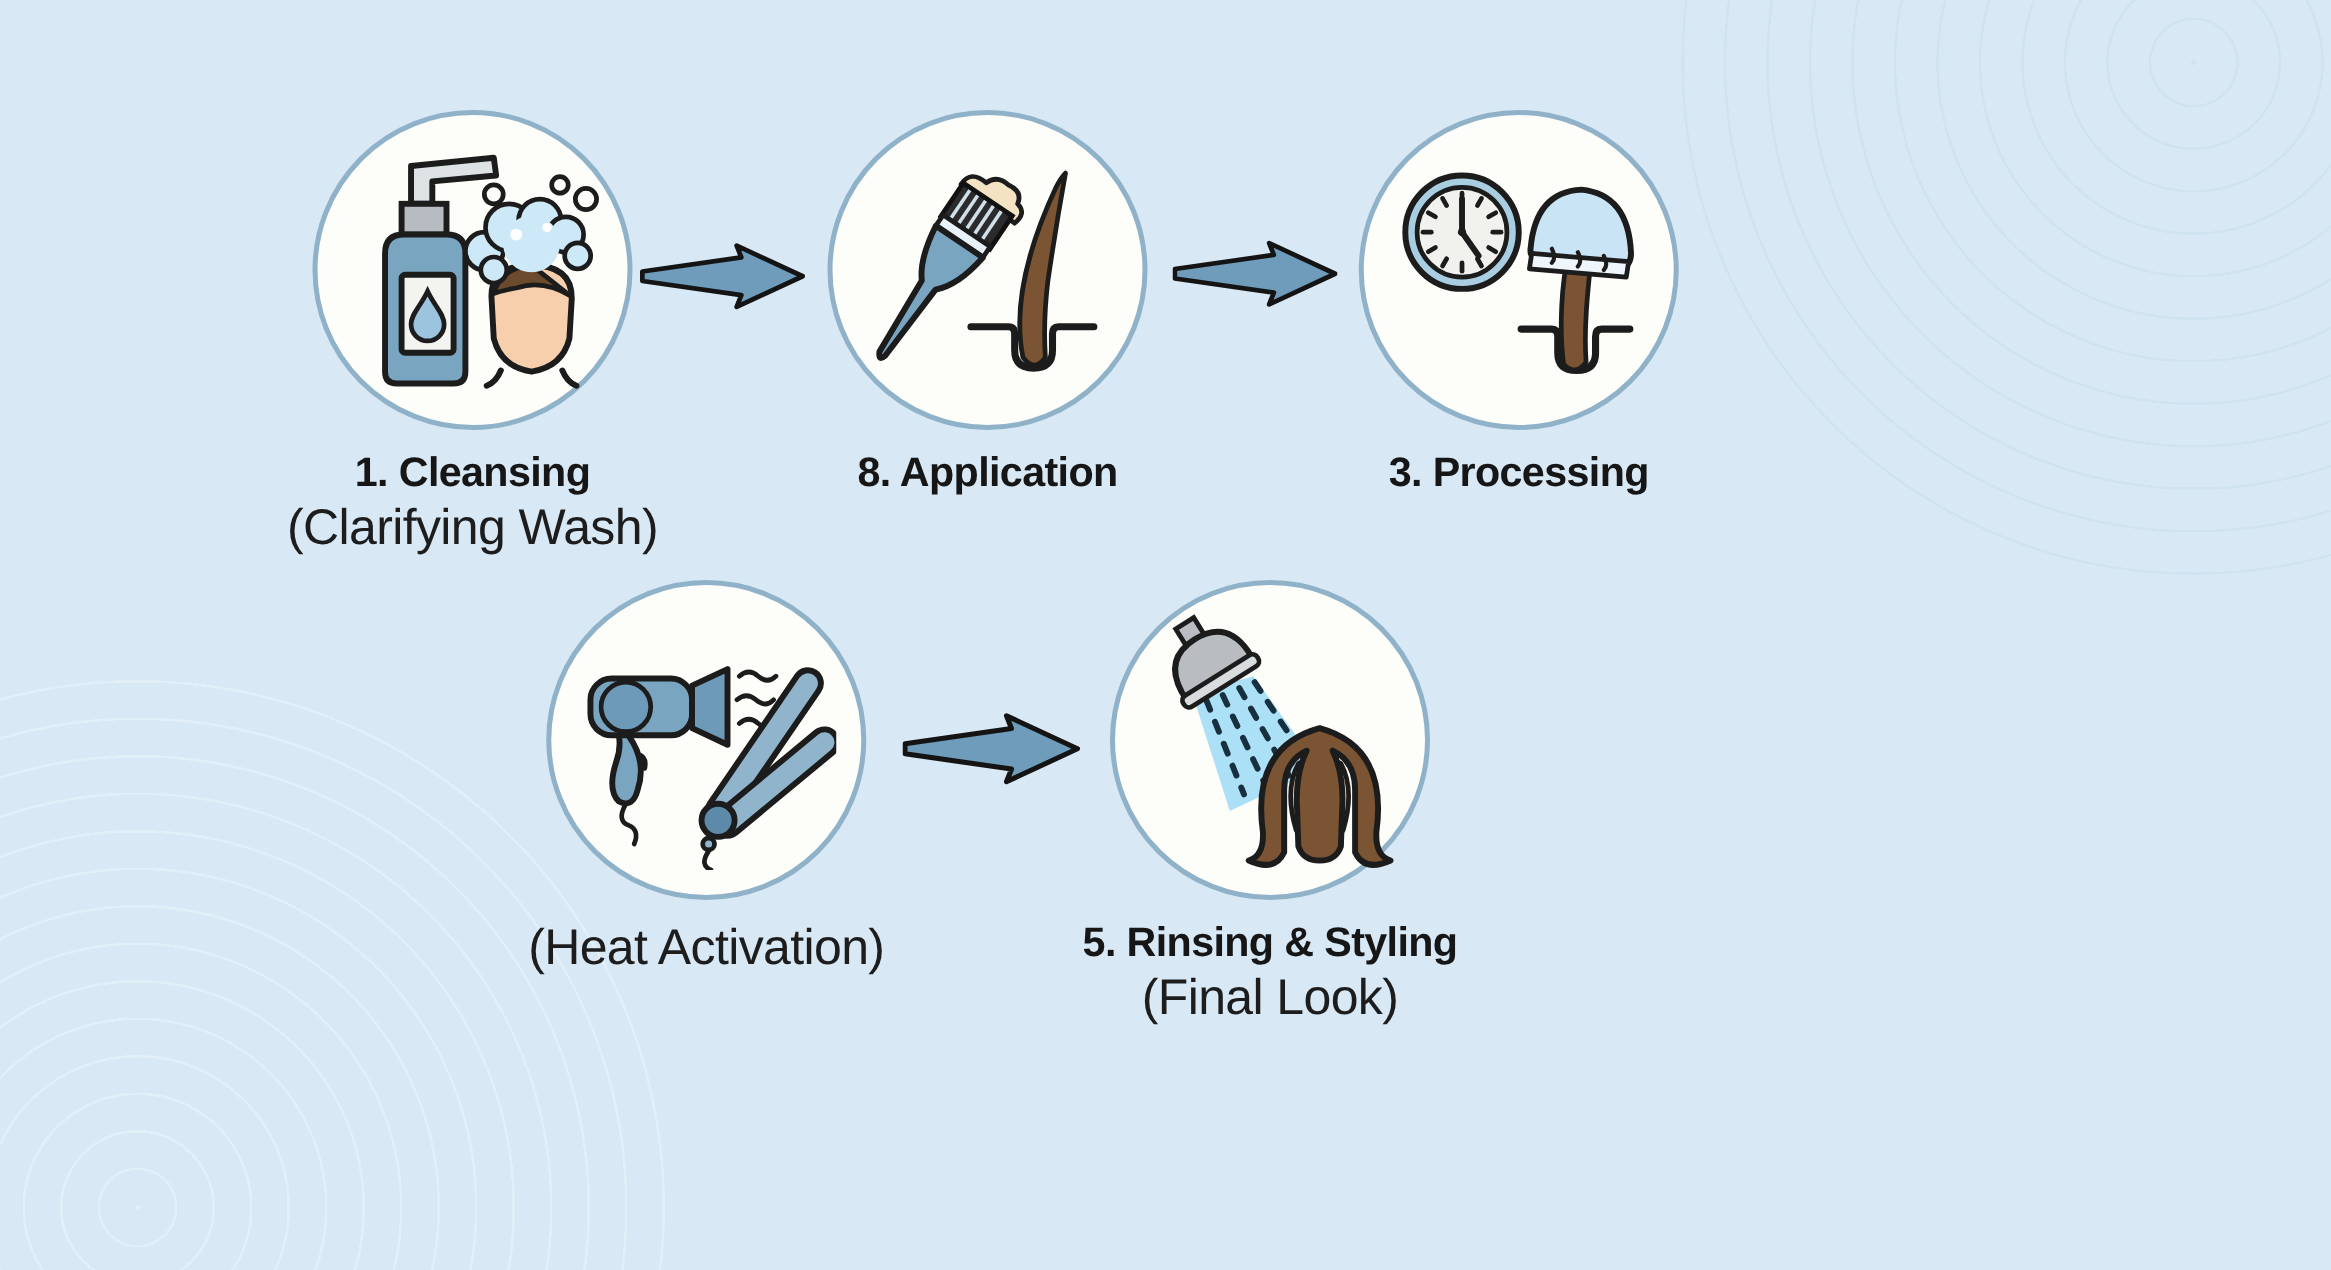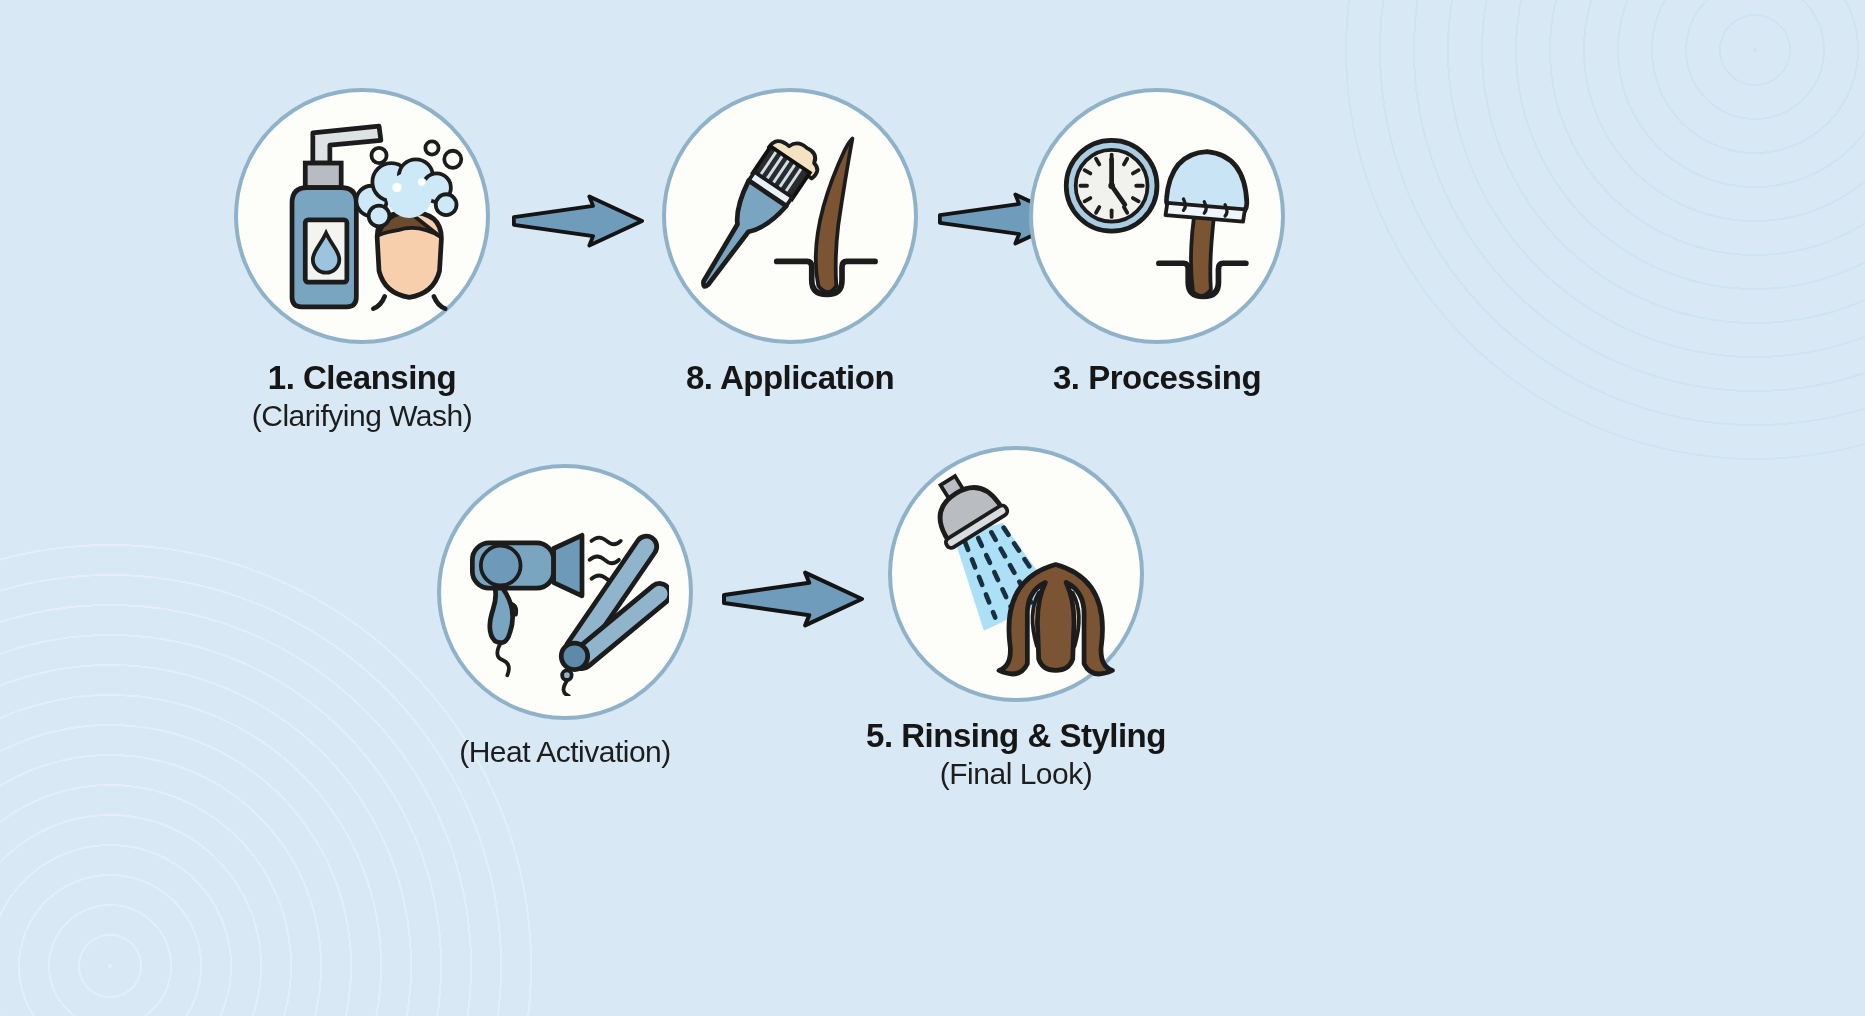--- a/index.html
+++ b/index.html
@@ -23,31 +23,31 @@
   .step{position:absolute;width:440px;text-align:center;}
   .circle{
     width:256px;height:256px;margin:0 auto;border-radius:50%;
     background:#fdfdfa;border:4px solid #8fb2c9;
     display:flex;align-items:center;justify-content:center;
     box-sizing:border-box;
   }
   .circle svg{display:block;}
   .label{margin-top:14px;color:#161616;letter-spacing:-0.5px;}
   .label .title{font-size:33px;font-weight:700;line-height:1.22;}
-  .label .subtitle{font-size:30px;font-weight:400;line-height:1.22;color:#1d1d1d;}
+  .label .subtitle{font-size:40px;font-weight:400;line-height:1.22;color:#1d1d1d;}
   .arrow{position:absolute;}
 </style>
 </head>
 <body>
 
 <div class="stage">
   <div class="contours bl"></div>
   <div class="contours tr"></div>
 
-  <div class="step" style="left:142px;top:88px">
+  <div class="step" style="left:158px;top:88px">
     <div class="circle">
       <svg width="208" height="208" viewBox="0 0 220 220">
 
         <g>
           <path d="M58,22 L128,15 L130,30 L76,35 L76,54 L58,54 Z" fill="#dde2e5" stroke="#1c1c1c" stroke-width="5" stroke-linejoin="round"></path>
           <rect x="50" y="54" width="38" height="26" fill="#b6bcc2" stroke="#1c1c1c" stroke-width="5"></rect>
           <path d="M36,96 Q36,80 52,80 H88 Q104,80 104,96 V196 Q104,206 94,206 H46 Q36,206 36,196 Z" fill="#7aa5c1" stroke="#1c1c1c" stroke-width="5"></path>
           <rect x="50" y="114" width="44" height="66" rx="3" fill="#f3f4f0" stroke="#1c1c1c" stroke-width="5"></rect>
           <path d="M72,128 C66,141 58,147 58,156 a14,14 0 0 0 28,0 C86,147 78,141 72,128 Z" fill="#9cc4de" stroke="#1c1c1c" stroke-width="4"></path>
         </g>
@@ -110,21 +110,21 @@
     </div>
     <div class="label">
       <div class="title">8. Application</div>
     </div>
   </div>
 
   <svg class="arrow" style="left:938px;top:192px" width="132" height="54" viewBox="0 0 140 56">
     <path d="M2,24 L86,12 L82,2 L138,28 L82,54 L86,44 L2,32 Z" fill="#6e9cba" stroke="#141414" stroke-width="4" stroke-linejoin="round"></path>
   </svg>
 
-  <div class="step" style="left:937px;top:88px">
+  <div class="step" style="left:995px;top:88px">
     <div class="circle">
       <svg width="208" height="208" viewBox="0 0 220 220">
 
         <g>
           <circle cx="62" cy="78" r="48" fill="#a9cde1" stroke="#1c1c1c" stroke-width="5"></circle>
           <circle cx="62" cy="78" r="38" fill="#f1f1ee" stroke="#1c1c1c" stroke-width="4"></circle>
           <g stroke="#1c1c1c" stroke-width="4" stroke-linecap="round">
             <line x1="62" y1="45" x2="62" y2="52" transform="rotate(0 62 78)"></line>
             <line x1="62" y1="45" x2="62" y2="52" transform="rotate(30 62 78)"></line>
             <line x1="62" y1="45" x2="62" y2="52" transform="rotate(60 62 78)"></line>
@@ -190,21 +190,21 @@
     </div>
     <div class="label">
       <div class="subtitle">(Heat Activation)</div>
     </div>
   </div>
 
   <svg class="arrow" style="left:722px;top:570px" width="142" height="58" viewBox="0 0 140 56">
     <path d="M2,24 L86,12 L82,2 L138,28 L82,54 L86,44 L2,32 Z" fill="#6e9cba" stroke="#141414" stroke-width="4" stroke-linejoin="round"></path>
   </svg>
 
-  <div class="step" style="left:796px;top:446px">
+  <div class="step" style="left:796px;top:464px">
     <div class="circle">
       <svg width="208" height="208" viewBox="0 0 220 220">
 
         <polygon points="44,70 96,56 152,134 76,170" fill="#ace0f6"></polygon>
         <g stroke="#17303f" stroke-width="5" stroke-linecap="round" stroke-dasharray="9 11">
           <line x1="56" y1="76" x2="88" y2="156"></line>
           <line x1="70" y1="72" x2="106" y2="148"></line>
           <line x1="84" y1="66" x2="126" y2="140"></line>
           <line x1="97" y1="61" x2="144" y2="132"></line>
         </g>

